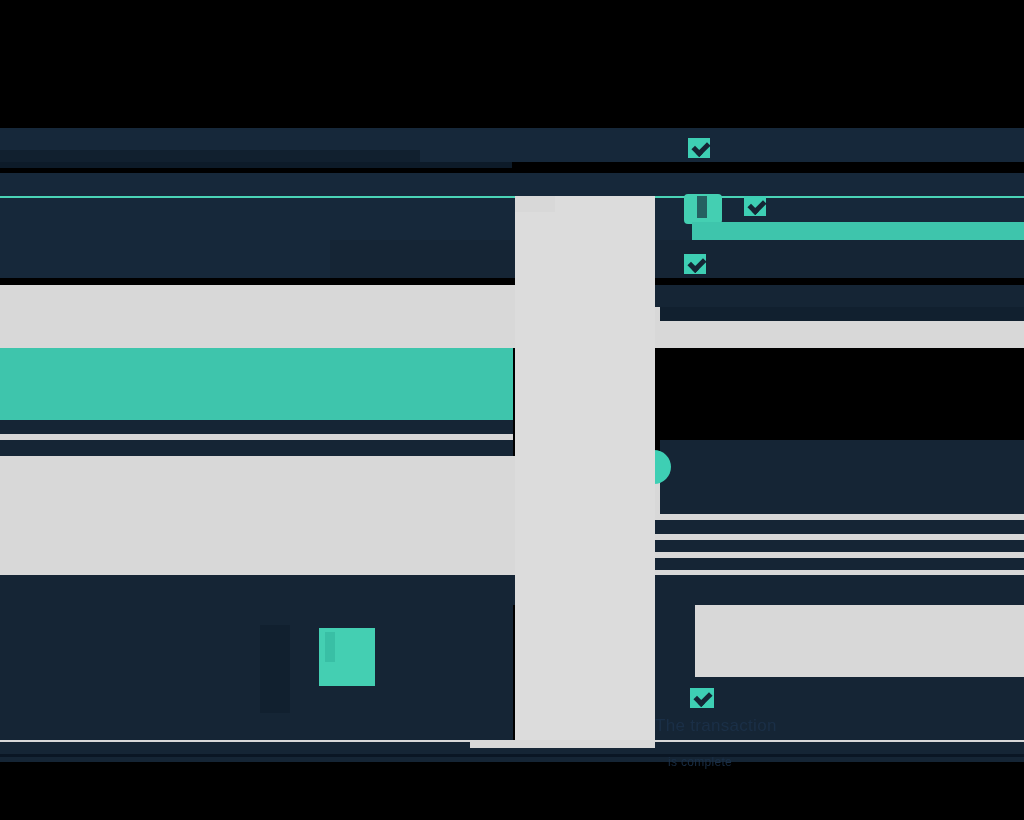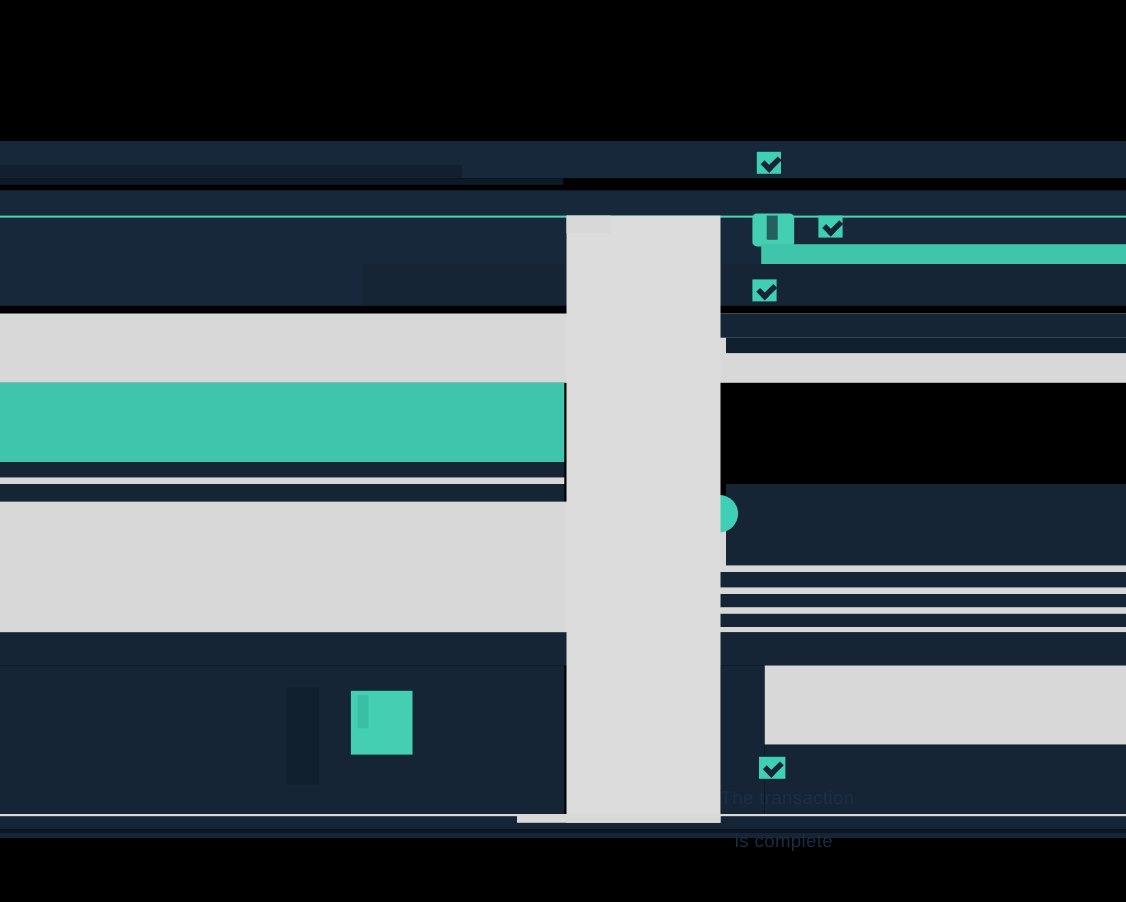--- a/index.html
+++ b/index.html
@@ -172,21 +172,21 @@
 
   <div class="check-badge" style="left:690px;top:688px;width:24px;height:20px;"></div>
 
   <div class="blk gray" style="left:0;top:740px;width:1024px;height:8px;"></div>
 
   <div class="blk navy" style="left:0;top:742px;width:1024px;height:12px;"></div>
   <div class="rule-dark" style="left:0;top:754px;width:1024px;"></div>
   <div class="blk navy" style="left:0;top:757px;width:1024px;height:14px;"></div>
 
   <div class="glitch-text" style="left:655px;top:716px;font-size:17px;opacity:.95;z-index:45;">The transaction</div>
-  <div class="glitch-text" style="left:668px;top:755px;font-size:17px;opacity:.95;z-index:45;">is complete</div>
+  <div class="glitch-text" style="left:668px;top:755px;font-size:12px;opacity:.95;z-index:45;">is complete</div>
 
   <div id="content-column"></div>
   <div class="blk gray" style="left:515px;top:196px;width:40px;height:16px;"></div>
   <div class="blk gray" style="left:470px;top:740px;width:185px;height:8px;"></div>
 
   <div class="letterbox top"></div>
   <div class="letterbox bottom"></div>
 
 </div>
 

